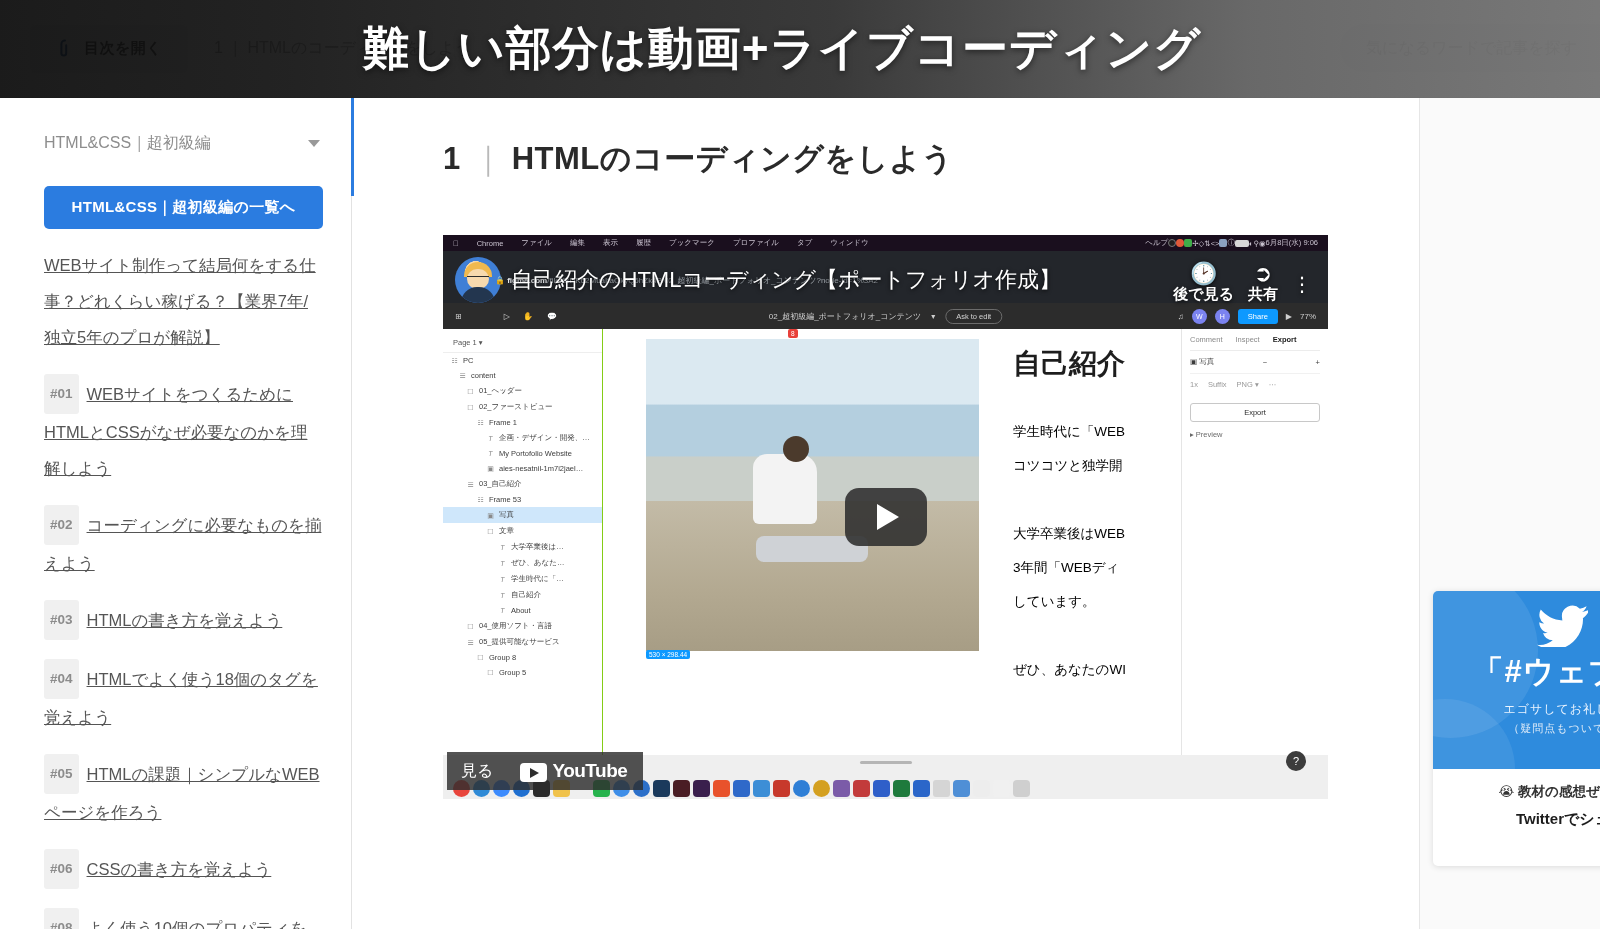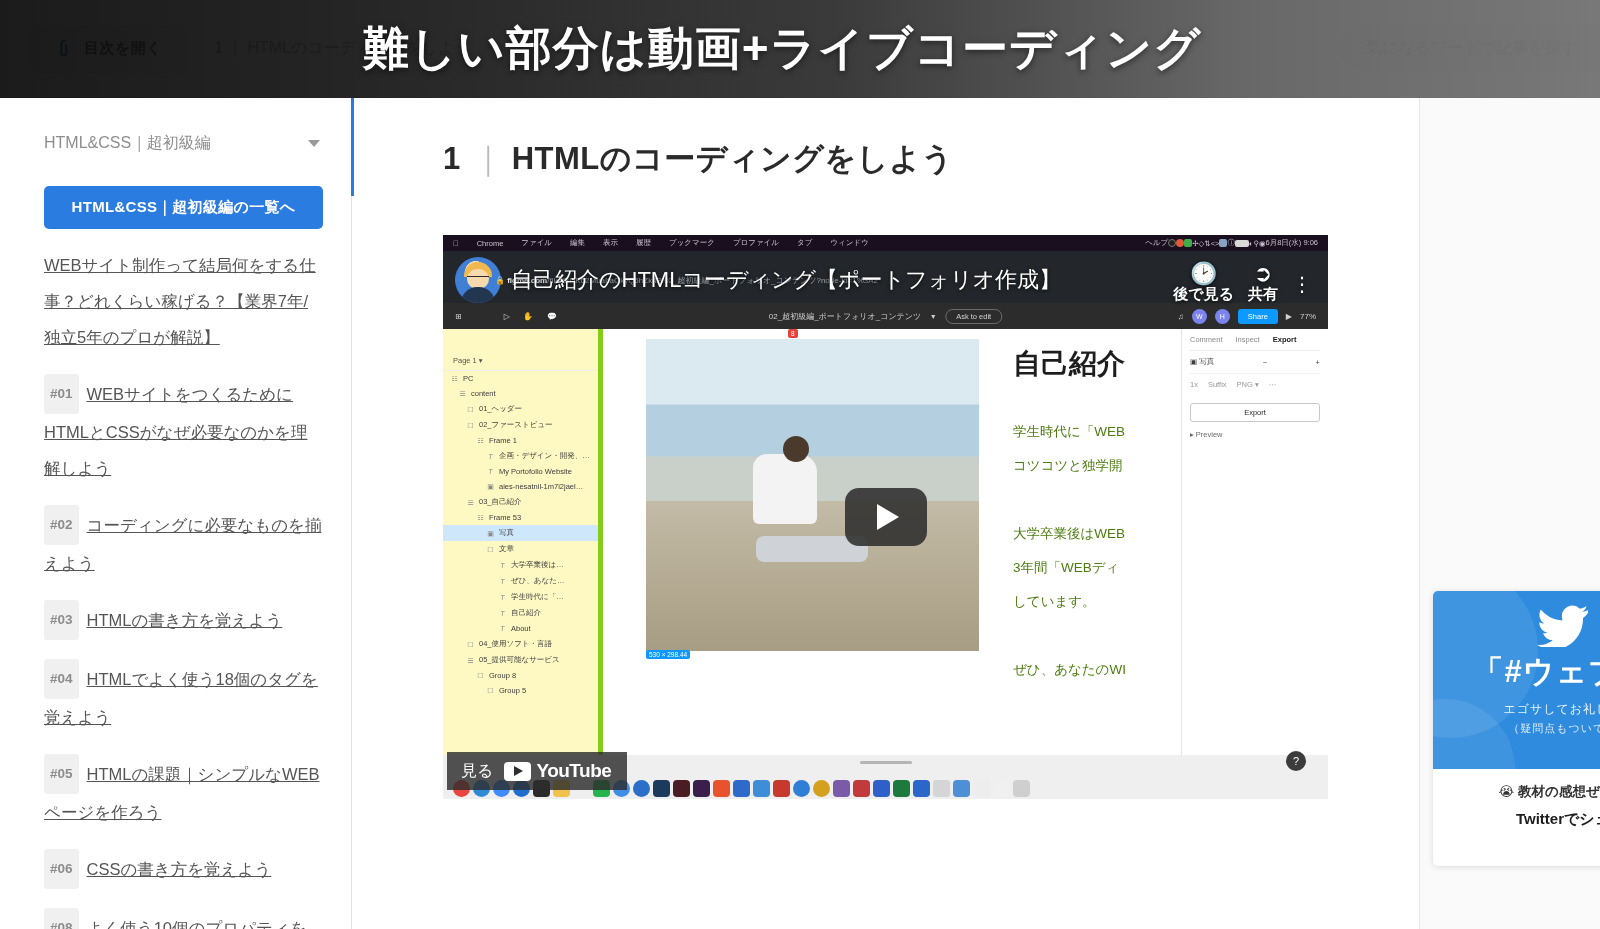--- a/index.html
+++ b/index.html
@@ -190,22 +190,22 @@
   .ask-edit { border:1px solid #6c6c6c; border-radius: 10px; padding: 2px 10px; font-size: 7.5px; color:#d2d2d2; }
   .figma-toolbar .ft-right { margin-left:auto; display:flex; align-items:center; gap:8px; }
   .pill-share { background:#0d99ff; color:#fff; border-radius:3px; padding:3px 10px; font-size:7.5px; }
   .av-w, .av-h { width: 15px; height: 15px; border-radius: 50%; background:#7b83f0; color:#fff; font-size:7px;
                  display:flex;align-items:center;justify-content:center; }
   .av-h { background:#7b83f0; }
 
   
   .figma-layers {
     position: absolute; top: 94px; left: 0; width: 160px; bottom: 44px;
-    background: #fef9c3; border-right: 5px solid #84cc16;
-    font-size: 7.5px; color: #3c3c3c; padding-top: 22px;
+    background: #ffffff; border-right: 1px solid #84cc16;
+    font-size: 7.5px; color: #3c3c3c; padding-top: 4px;
     overflow: hidden;
   }
   .fl-page { padding: 5px 10px; font-size: 7.5px; color:#555; border-bottom:1px solid #eee; }
   .fl-row { display:flex; align-items:center; gap:5px; padding: 3px 6px; white-space: nowrap; }
   .fl-row.sel { background: #cfe7fb; }
   .fl-ico { width: 7px; height: 7px; display:inline-block; color:#8a8a8a; font-size: 7px; text-align:center; line-height:7px;}
   
   .figma-canvas {
     position: absolute; top: 94px; left: 160px; right: 147px; bottom: 44px;
     background: #ffffff; overflow: hidden;
@@ -219,21 +219,21 @@
         background: linear-gradient(180deg,#dbe9f1 0 40%, #b4cfdf 41% 72%, #c9cfc9 73% 100%); }
   .photo-card .sand { position:absolute; bottom:0; left:0; right:0; height:48%;
         background: linear-gradient(180deg,#c3bba7 0%, #b3a991 60%, #a79d85 100%); }
   .photo-card .person-head { position:absolute; top:31%; left:41%; width:26px; height:26px; border-radius:50%; background:#4b3a2c; }
   .photo-card .person-body { position:absolute; top:37%; left:32%; width:64px; height:70px; background:#f3f3f3; border-radius: 14px 18px 6px 6px; }
   .photo-card .person-legs { position:absolute; top:63%; left:33%; width:112px; height:26px; background:#cfd2d6; border-radius: 8px; }
   .sel-badge { position:absolute; font-size:6.5px; color:#fff; background:#e8403a; padding:1px 3px; border-radius:2px; }
   .sel-badge.b1 { top: 0px; left: 185px; }
   .sel-badge.b2 { bottom: 96px; left: 43px; background:#0d99ff; }
   .canvas-text-title { position:absolute; top: 16px; left: 410px; font-size: 28px; font-weight: bold; color:#1d1d1d; white-space:nowrap; }
-  .canvas-text-body { position:absolute; top: 86px; left: 410px; font-size: 13.5px; line-height: 34px; color:#4d7c0f; white-space: nowrap; }
+  .canvas-text-body { position:absolute; top: 86px; left: 410px; font-size: 13.5px; line-height: 34px; color:#000000; white-space: nowrap; }
 
   .figma-right {
     position: absolute; top: 94px; right: 0; width: 147px; bottom: 44px;
     background: #fff; border-left: 1px solid #e5e5e5;
     font-size: 7.5px; color:#3c3c3c; padding: 6px 8px;
   }
   .fr-tabs { display:flex; gap: 13px; padding-bottom: 6px; border-bottom: 1px solid #ececec; }
   .fr-tabs .t { color:#8a8a8a; }
   .fr-tabs .t.active { color:#1d1d1d; font-weight:bold; }
   .fr-item { display:flex; align-items:center; justify-content:space-between; padding: 6px 0; border-bottom:1px solid #f1f1f1; }
@@ -272,21 +272,21 @@
   }
   .v-playbtn .tri { width:0;height:0;border-left: 22px solid #fff; border-top: 13px solid transparent; border-bottom: 13px solid transparent; margin-left: 5px;}
   .v-watermark {
     position:absolute; left: 4px; bottom: 9px; z-index: 6;
     background: rgba(45,45,45,.82);
     padding: 8px 16px 8px 14px;
     display:flex; align-items:center; gap: 11px;
     color:#fff; cursor:pointer;
   }
   .v-watermark .wl { font-size: 16px; }
-  .yt-logo { display:flex; align-items:center; gap:5px; }
+  .yt-logo { display:flex; align-items:flex-end; gap:5px;margin-left:16px; }
   .yt-badge { width: 27px; height: 19px; background:#fff; border-radius:4px; display:flex;align-items:center;justify-content:center; }
   .yt-badge .t { width:0;height:0;border-left:9px solid #2d2d2d;border-top:5px solid transparent;border-bottom:5px solid transparent; margin-left:2px;}
   .yt-word { font-size: 19px; font-weight: bold; letter-spacing: -.5px; }
   .v-help { position:absolute; right: 22px; bottom: 28px; width: 20px; height: 20px; border-radius:50%;
             background:#3c3c3c; color:#fff; font-size:11px; display:flex;align-items:center;justify-content:center; z-index:6;}
 
   
   .right-rail {
     position: absolute; top: 98px; left: 1419px;
     width: 181px; height: 831px;

